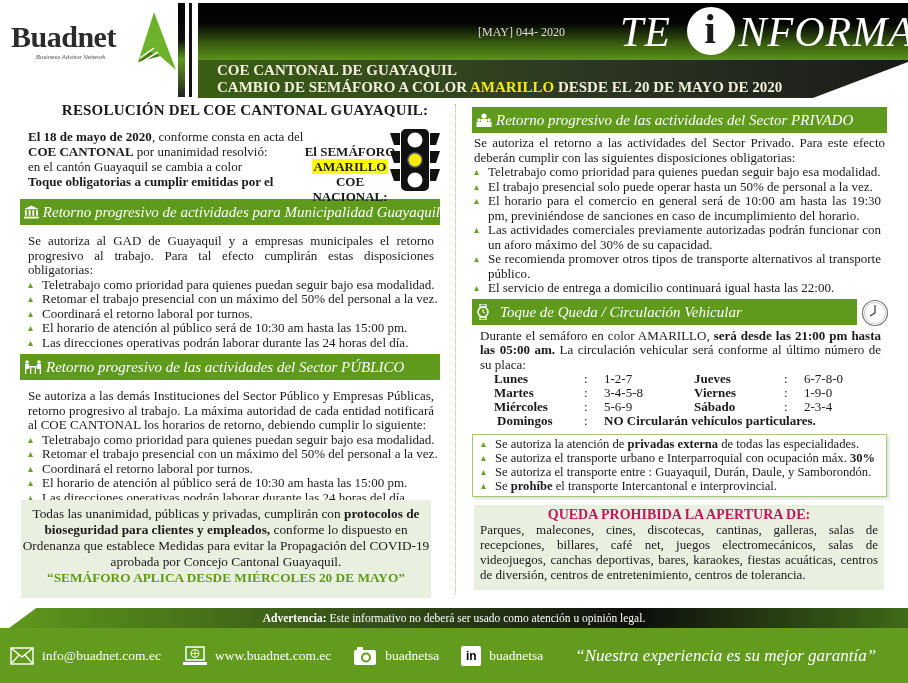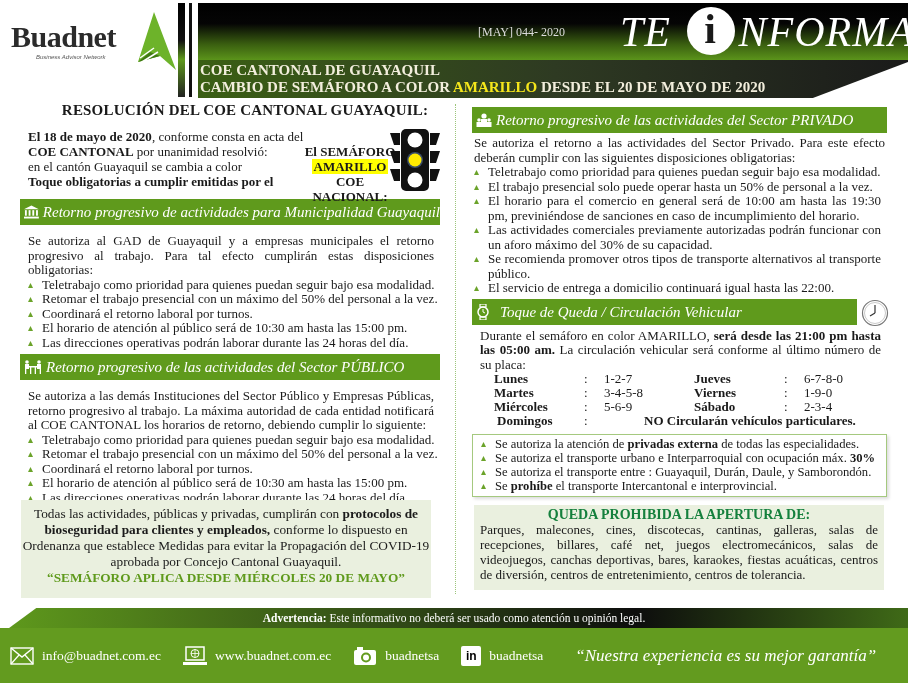--- a/index.html
+++ b/index.html
@@ -16,21 +16,21 @@
   .bar2 { position: absolute; left: 189px; top: 3px; width: 3px; height: 94px; background: #111; }
   .banner-top { position: absolute; left: 198px; top: 3px; width: 710px; height: 59px;
     background: linear-gradient(180deg, #000 0%, #050505 35%, #3a5f10 70%, #5f9a1c 100%); }
   .banner-bottom { position: absolute; left: 198px; top: 60px; width: 715px; height: 38px;
     background: linear-gradient(90deg, #3b5f14 0%, #2e3a22 50%, #1a1a1a 100%);
     clip-path: polygon(0 0, 100% 0, 86% 100%, 0 100%); }
   .issue { position: absolute; left: 478px; top: 25px; font-size: 12px; color: #ddd; }
   .te-informa { position: absolute; left: 620px; top: 8px; font-family: "Liberation Serif", serif; font-style: italic; font-size: 42px; color: #fff; letter-spacing: 1px; white-space: nowrap; }
   .info-circle { display: inline-block; width: 48px; height: 48px; border-radius: 50%; background: #fff; vertical-align: middle; position: relative; margin: 0 4px; top: -5px; }
   .info-circle span { position: absolute; left: 0; right: 0; top: -2px; text-align: center; font-style: normal; font-family: "Liberation Serif", serif; font-size: 42px; font-weight: bold; color: #1a1a1a; }
-  .head-title { position: absolute; left: 200px; top: 62px; font-weight: bold; font-size: 15px; color: #f2eedc; line-height: 17px; }
+  .head-title { position: absolute; left: 217px; top: 62px; font-weight: bold; font-size: 15px; color: #f2eedc; line-height: 17px; }
   .yellow { color: #f5e61b; }
 
   
   .left { position: absolute; left: 20px; top: 102px; width: 420px; }
   .res-title { font-weight: bold; font-size: 15px; text-align: center; margin-left: 30px; letter-spacing: 0.2px; }
   .res-block { position: relative; margin-top: 10px; height: 70px; font-size: 13px; line-height: 15px; }
   .res-left { position: absolute; left: 8px; top: 0; width: 300px; }
   .res-right { position: absolute; left: 280px; top: 15px; width: 100px; text-align: center; font-weight: bold; }
   .amarillo-hl { background: #ffff00; padding: 0 2px; }
   .traffic { position: absolute; left: 370px; top: 0; }
@@ -48,21 +48,21 @@
   .divider { position: absolute; left: 455px; top: 104px; width: 0; height: 490px; border-left: 1px dotted #9cc57a; }
 
   
   .right { position: absolute; left: 472px; top: 107px; width: 415px; }
   .curfew-p { font-size: 13px; line-height: 14.5px; text-align: justify; padding: 0 2px 0 2px; }
   .plates { display: grid; grid-template-columns: 90px 20px 90px 90px 20px 80px; font-size: 13px; line-height: 14px; margin-left: 22px; }
   .plates .b { font-weight: bold; }
   .plates .dom { grid-column: 1; }
   .auth-box { margin-top: 6px; border: 1.5px solid #a5c97f; padding: 2px 4px 3px 6px; font-size: 12.6px; line-height: 14px; box-shadow: 2px 2px 3px #ddd; }
   .proh-box { position: absolute; left: 474px; top: 505px; width: 410px; height: 85px; background: #eaf0df; font-size: 13px; line-height: 15px; padding: 2px 6px; }
-  .proh-title { color: #15803d; font-weight: bold; text-align: center; font-size: 14px; }
+  .proh-title { color: #be185d; font-weight: bold; text-align: center; font-size: 14px; }
   .proh-text { text-align: justify; }
   .clock { position: absolute; right: -2px; top: 0; }
 
   
   .foot-warn { position: absolute; left: 0; top: 608px; width: 908px; height: 20px;
     background: linear-gradient(90deg, #5f9a1c 0%, #2f4716 45%, #0d0d0d 70%, #3f6a17 100%);
     clip-path: polygon(4% 0, 100% 0, 100% 100%, 1% 100%); color: #fff; font-size: 11.5px; text-align: center; line-height: 20px; }
   .foot-bar { position: absolute; left: 0; top: 628px; width: 908px; height: 55px; background: #639b1f; color: #fff; display: flex; align-items: center; padding-left: 10px; font-size: 13.5px; }
   .foot-item { display: flex; align-items: center; gap: 8px; margin-right: 22px; }
   .foot-slogan { font-style: italic; font-size: 17px; margin-left: 10px; white-space: nowrap; }
@@ -168,21 +168,21 @@
       <li>Teletrabajo como prioridad para quienes puedan seguir bajo esa modalidad.</li>
       <li>Retomar el trabajo presencial con un máximo del 50% del personal a la vez.</li>
       <li>Coordinará el retorno laboral por turnos.</li>
       <li>El horario de atención al público será de 10:30 am hasta las 15:00 pm.</li>
       <li>Las direcciones operativas podrán laborar durante las 24 horas del día.</li>
     </ul>
   </div>
 </div>
 
 <div class="note-box">
-  <span>Todas las actividades, públicas y privadas, cumplirán con </span><b>protocolos de bioseguridad para clientes y empleados,</b><span> conforme lo dispuesto en Ordenanza que establece Medidas para evitar la Propagación del COVID-19 aprobada por Concejo Cantonal Guayaquil.</span>
+  <span>Todas las unanimidad, públicas y privadas, cumplirán con </span><b>protocolos de bioseguridad para clientes y empleados,</b><span> conforme lo dispuesto en Ordenanza que establece Medidas para evitar la Propagación del COVID-19 aprobada por Concejo Cantonal Guayaquil.</span>
   <div class="note-green">“SEMÁFORO APLICA DESDE MIÉRCOLES 20 DE MAYO”</div>
 </div>
 
 <div class="divider"></div>
 
 <div class="right">
   <div class="sec">
     <div class="green-head">
       <svg width="16" height="14" viewBox="0 0 16 14">
           <circle cx="8" cy="3" r="2.6" fill="#fff"></circle>
@@ -237,21 +237,21 @@
         <span>:</span>
         <span>1-9-0</span>
       <span class="b">Miércoles</span>
         <span>:</span>
         <span>5-6-9</span>
       <span class="b">Sábado</span>
         <span>:</span>
         <span>2-3-4</span>
       <span class="b dom" style="padding-left:3px;">Domingos</span>
         <span>:</span>
-        <span class="b" style="grid-column:3 / span 4;margin-left:40px;">NO Circularán vehículos particulares.</span>
+        <span class="b" style="grid-column:3 / span 4;">NO Circularán vehículos particulares.</span>
     </div>
   </div>
 
   <div class="auth-box">
     <ul class="bullets" style="padding-left:2px;">
       <li><span>Se autoriza la atención de </span><b>privadas externa</b><span> de todas las especialidades.</span></li>
       <li><span>Se autoriza el transporte urbano e Interparroquial con ocupación máx. </span><b>30%</b><span></span></li>
       <li><span>Se autoriza el transporte entre : Guayaquil, Durán, Daule, y Samborondón.</span></li>
       <li><span>Se </span><b>prohíbe</b><span> el transporte Intercantonal e interprovincial.</span></li>
     </ul>

